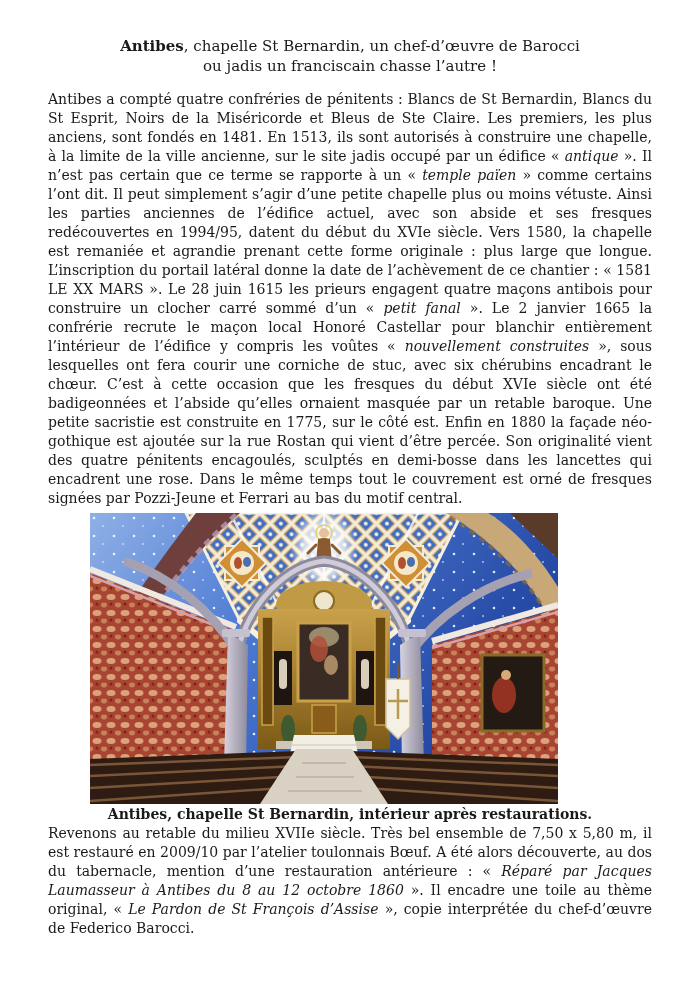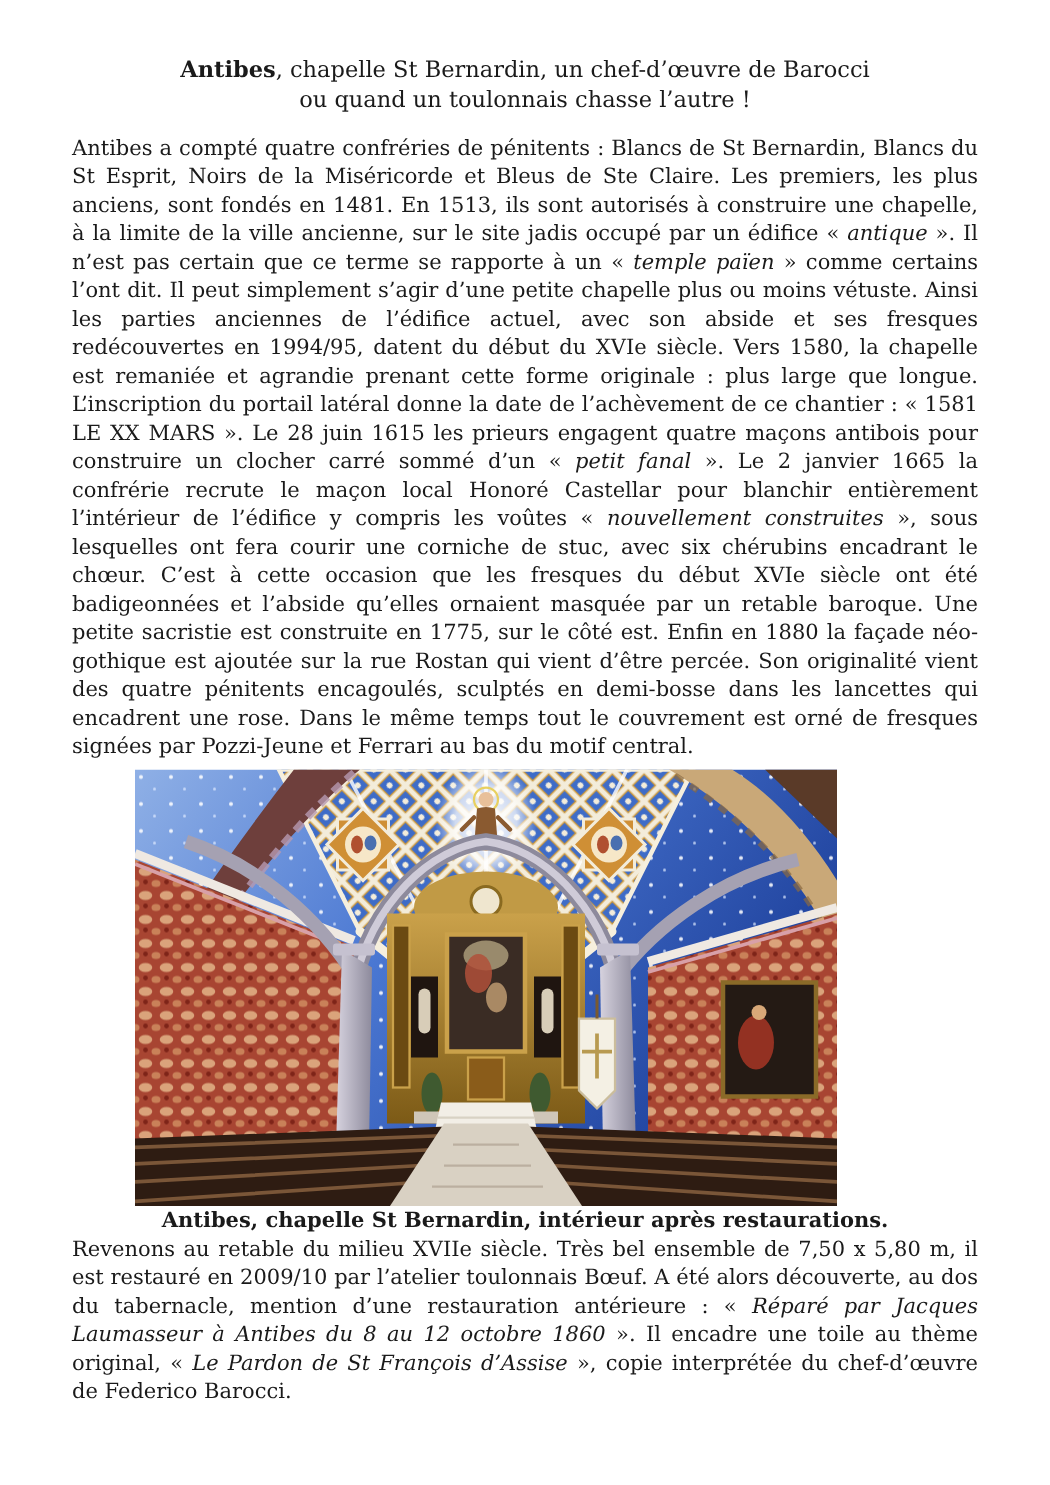--- a/index.html
+++ b/index.html
@@ -24,21 +24,21 @@
   }
   .gap{height:14px;}
 </style>
 </head>
 <body>
 
 <div class="page">
 
   <div class="title">
     <div><b>Antibes</b><span>, chapelle St Bernardin, un chef-d’œuvre de Barocci</span></div>
-    <div>ou quand un toulonnais chasse l’autre !</div>
+    <div>ou jadis un franciscain chasse l’autre !</div>
   </div>
 
   <p class="para"><span>Antibes a compté quatre confréries de pénitents : Blancs de St Bernardin, Blancs du St Esprit, Noirs de la Miséricorde et Bleus de Ste Claire. Les premiers, les plus anciens, sont fondés en 1481. En 1513, ils sont autorisés à construire une chapelle, à la limite de la ville ancienne, sur le site jadis occupé par un édifice « </span><span class="it">antique</span><span> ». Il n’est pas certain que ce terme se rapporte à un « </span><span class="it">temple païen</span><span> » comme certains l’ont dit. Il peut simplement s’agir d’une petite chapelle plus ou moins vétuste. Ainsi les parties anciennes de l’édifice actuel, avec son abside et ses fresques redécouvertes en 1994/95, datent du début du XVIe siècle. Vers 1580, la chapelle est remaniée et agrandie prenant cette forme originale : plus large que longue. L’inscription du portail latéral donne la date de l’achèvement de ce chantier : « 1581 LE XX MARS ». Le 28 juin 1615 les prieurs engagent quatre maçons antibois pour construire un clocher carré sommé d’un « </span><span class="it">petit fanal</span><span> ». Le 2 janvier 1665 la confrérie recrute le maçon local Honoré Castellar pour blanchir entièrement l’intérieur de l’édifice y compris les voûtes « </span><span class="it">nouvellement construites</span><span> », sous lesquelles ont fera courir une corniche de stuc, avec six chérubins encadrant le chœur. C’est à cette occasion que les fresques du début XVIe siècle ont été badigeonnées et l’abside qu’elles ornaient masquée par un retable baroque. Une petite sacristie est construite en 1775, sur le côté est. Enfin en 1880 la façade néo-gothique est ajoutée sur la rue Rostan qui vient d’être percée. Son originalité vient des quatre pénitents encagoulés, sculptés en demi-bosse dans les lancettes qui encadrent une rose. Dans le même temps tout le couvrement est orné de fresques signées par Pozzi-Jeune et Ferrari au bas du motif central.</span></p>
 
   <div class="figure">
     <svg class="photo" viewBox="0 0 468 291" width="468" height="291" xmlns="http://www.w3.org/2000/svg" role="img">
       <defs>
         <linearGradient id="sky" x1="0" y1="0" x2="1" y2="0.45">
           <stop offset="0" stop-color="#8fb0e6"></stop>
           <stop offset="0.45" stop-color="#4a77d2"></stop>

